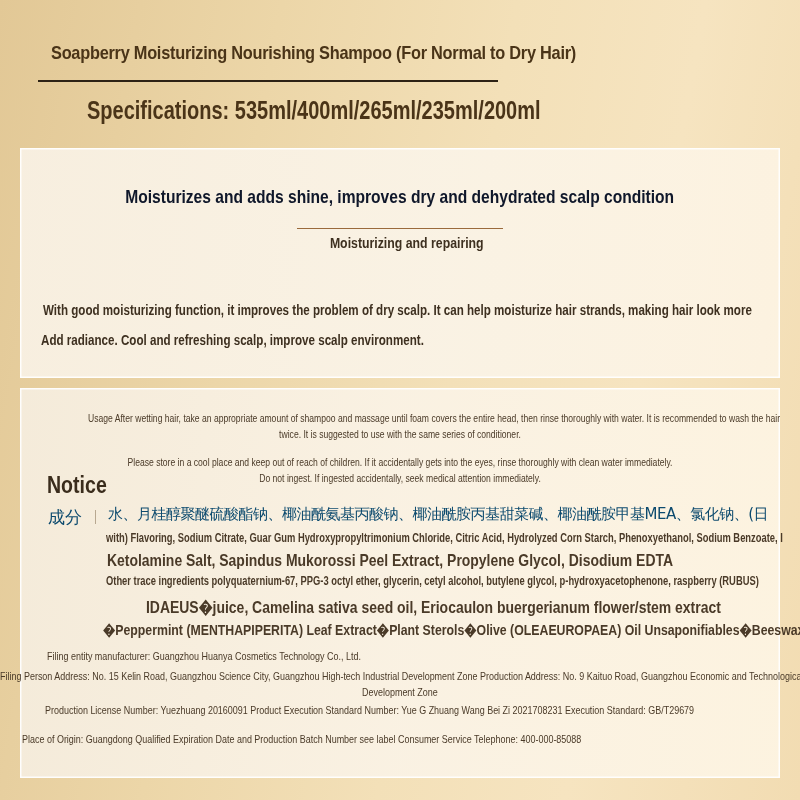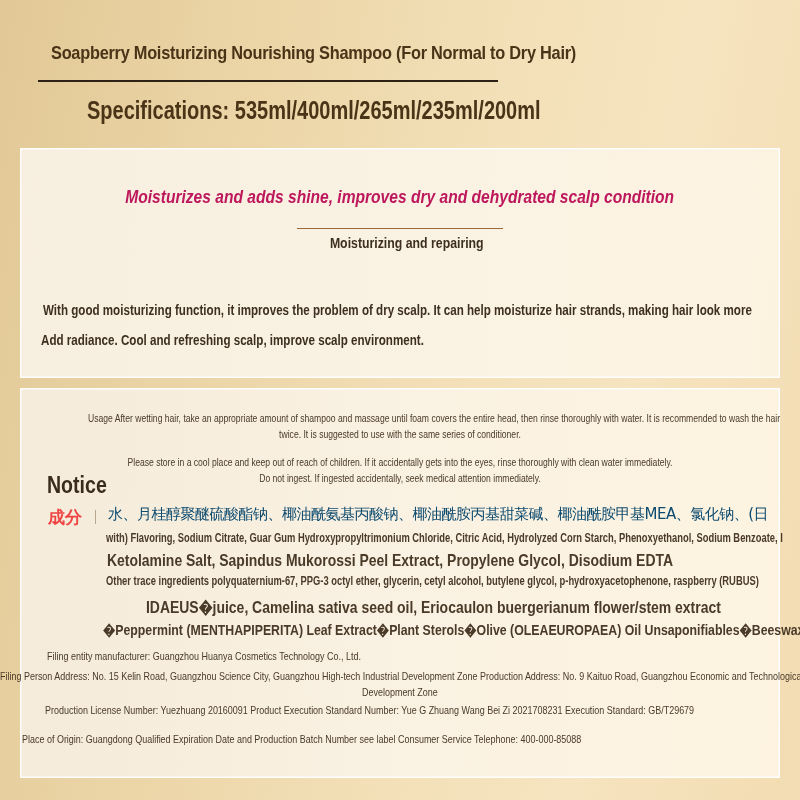--- a/index.html
+++ b/index.html
@@ -24,39 +24,39 @@
     transform: scaleX(0.80); transform-origin:left center;
   }
   .panel {
     position:absolute; left:20px; width:760px;
     background: linear-gradient(90deg, rgba(248,240,226,0.96) 0%, rgba(250,243,230,0.95) 55%, rgba(253,244,228,0.9) 100%);
     box-shadow: inset 0 0 0 1.5px rgba(255,255,255,0.9);
   }
   .panel-top { top:148px; height:230px; }
   .panel-bottom { top:388px; height:390px; background: linear-gradient(90deg, rgba(245,236,220,0.97) 0%, rgba(250,242,228,0.96) 50%, rgba(253,244,226,0.95) 100%); }
   .center { position:absolute; left:0; width:800px; text-align:center; white-space:nowrap; }
-  .feature-heading { top:186px; font-size:19px; font-weight:bold; color:#be185d;font-style:italic; }
+  .feature-heading { top:186px; font-size:19px; font-weight:bold; color:#0f172a; }
   .feature-heading span, .sub span { display:inline-block; transform:scaleX(0.82); }
   .feature-rule { position:absolute; left:297px; top:228px; width:206px; height:1px; background:#9a6a3c; }
   .sub { top:234px; font-size:15px; font-weight:bold; color:#3e3020;padding-left:7px; }
   .body-line {
     position:absolute; left:43px; font-size:14.5px; font-weight:bold; color:#3e3020; white-space:nowrap;
     transform: scaleX(0.80); transform-origin:left center;
   }
   .small {
     position:absolute; font-size:11px; color:#4a3a28; white-space:nowrap;
     transform: scaleX(0.78); transform-origin:center center;
   }
   .small-c { left:0; width:800px; text-align:center; }
   .notice-label {
     position:absolute; left:47px; top:472px; font-size:23px; font-weight:bold; color:#3a2c1c;
     transform: scaleX(0.85); transform-origin:left center;
   }
   .chengfen {
-    position:absolute; left:48px; top:506px; font-size:17px; font-weight:bold; color:#ef4444;
+    position:absolute; left:48px; top:506px; font-size:17px; font-weight:normal; color:#0c4a6e;
     font-family: "DejaVu Sans", sans-serif;
   }
   .chengfen-divider { position:absolute; left:95px; top:510px; width:1px; height:14px; background:#b8a890; }
   .cn-ingredients {
     position:absolute; left:108px; top:505px; font-size:15px; color:#0c4a6e; white-space:nowrap;
     font-family: "DejaVu Sans", sans-serif; letter-spacing:-0.5px;
   }
   .ing-small {
     position:absolute; left:106px; font-size:12px; font-weight:bold; color:#4a3a28; white-space:nowrap;
     transform: scaleX(0.78); transform-origin:left center;

